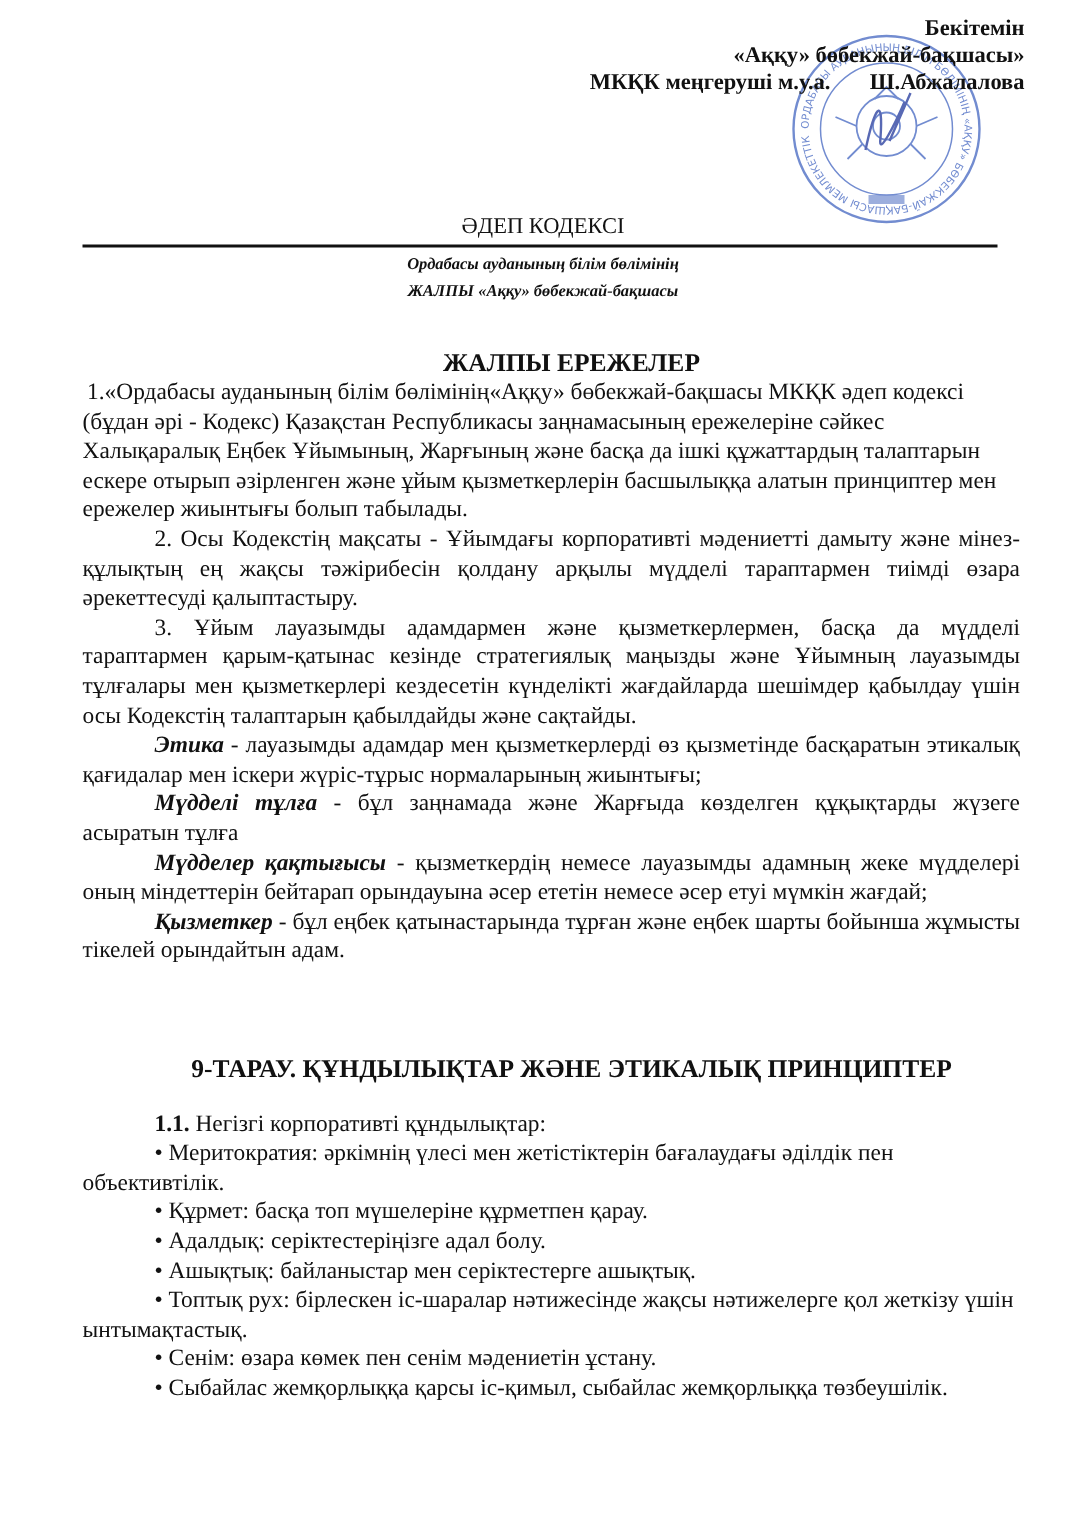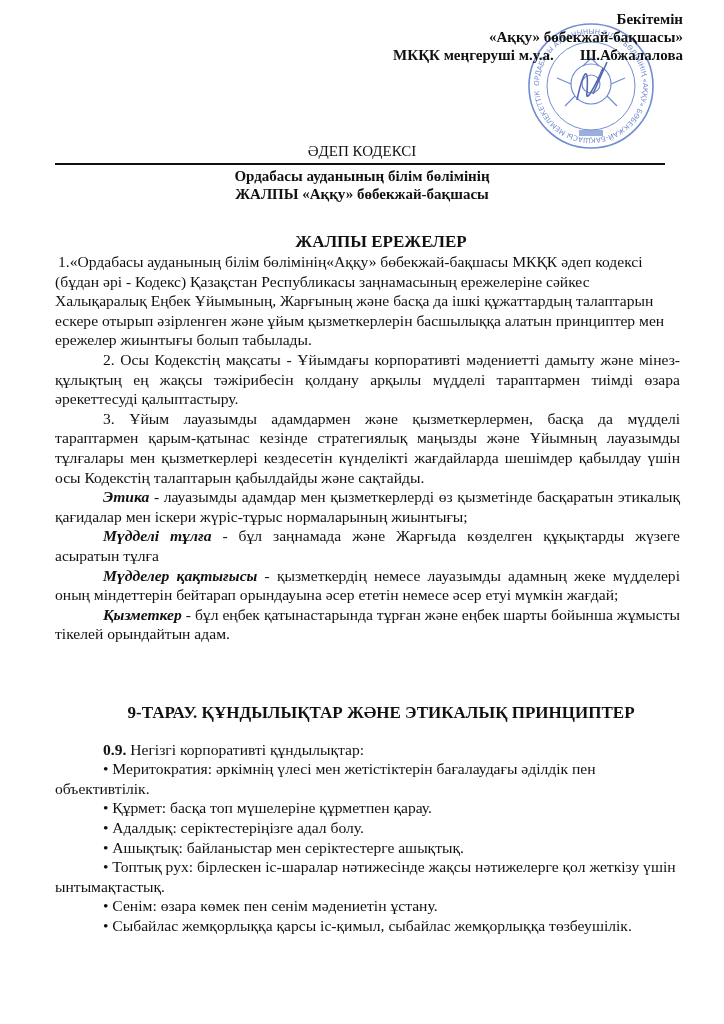--- a/index.html
+++ b/index.html
@@ -9,21 +9,21 @@
 
   .approval { position: absolute; right: 41px; top: 10px; text-align: right;
               font-weight: bold; font-size: 15px; line-height: 18px; z-index: 2; }
 
   .stamp { position: absolute; left: 527px; top: 22px; width: 128px; height: 128px; z-index: 1; opacity: 0.85; }
 
   .doc-title { position: absolute; left: 0; width: 724px; top: 142px; text-align: center;
                font-weight: normal; font-size: 15px; line-height: 18px; }
   .rule { position: absolute; left: 55px; width: 610px; top: 163px; height: 2px; background: #111; }
   .subtitle { position: absolute; left: 0; width: 724px; top: 167px; text-align: center;
-              font-weight: bold; font-size: 15px; line-height: 18px; }
+              font-weight: bold; font-size: 11px; line-height: 18px; font-style: italic; }
 
   .section-head { position: absolute; left: 0; width: 724px; text-align: center;
                   font-weight: bold; font-size: 17px; line-height: 20px; padding-left: 19px; }
   .sh1 { top: 232px; }
   .sh2 { top: 703px; }
 
   .body { position: absolute; left: 55px; width: 625px; font-size: 15.6px; line-height: 19.6px; }
   .b1 { top: 252px; }
   .b2 { top: 720px; }
   .p { margin: 0; text-align: justify; text-indent: 48px; }
@@ -79,21 +79,21 @@
     <p class="p"><span class="term">Этика</span><span> - лауазымды адамдар мен қызметкерлерді өз қызметінде басқаратын этикалық қағидалар мен іскери жүріс-тұрыс нормаларының жиынтығы;</span></p>
     <p class="p"><span class="term">Мүдделі тұлға</span><span> - бұл заңнамада және Жарғыда көзделген құқықтарды жүзеге асыратын тұлға</span></p>
     <p class="p"><span class="term">Мүдделер қақтығысы</span><span> - қызметкердің немесе лауазымды адамның жеке мүдделері оның міндеттерін бейтарап орындауына әсер ететін немесе әсер етуі мүмкін жағдай;</span></p>
     <p class="p"><span class="term">Қызметкер</span><span> - бұл еңбек қатынастарында тұрған және еңбек шарты бойынша жұмысты тікелей орындайтын адам.</span></p>
   </div>
 
   <div class="section-head sh2">9-ТАРАУ. ҚҰНДЫЛЫҚТАР ЖӘНЕ ЭТИКАЛЫҚ ПРИНЦИПТЕР</div>
 
   <div class="body b2">
     <div class="gap"></div>
-    <p class="p left"><span class="num">0.9.</span><span> Негізгі корпоративті құндылықтар:</span></p>
+    <p class="p left"><span class="num">1.1.</span><span> Негізгі корпоративті құндылықтар:</span></p>
     <p class="p left">• Меритократия: әркімнің үлесі мен жетістіктерін бағалаудағы әділдік пен объективтілік.</p>
     <p class="p left">• Құрмет: басқа топ мүшелеріне құрметпен қарау.</p>
     <p class="p left">• Адалдық: серіктестеріңізге адал болу.</p>
     <p class="p left">• Ашықтық: байланыстар мен серіктестерге ашықтық.</p>
     <p class="p left">• Топтық рух: бірлескен іс-шаралар нәтижесінде жақсы нәтижелерге қол жеткізу үшін ынтымақтастық.</p>
     <p class="p left">• Сенім: өзара көмек пен сенім мәдениетін ұстану.</p>
     <p class="p left">• Сыбайлас жемқорлыққа қарсы іс-қимыл, сыбайлас жемқорлыққа төзбеушілік.</p>
   </div>
 
 </div>

